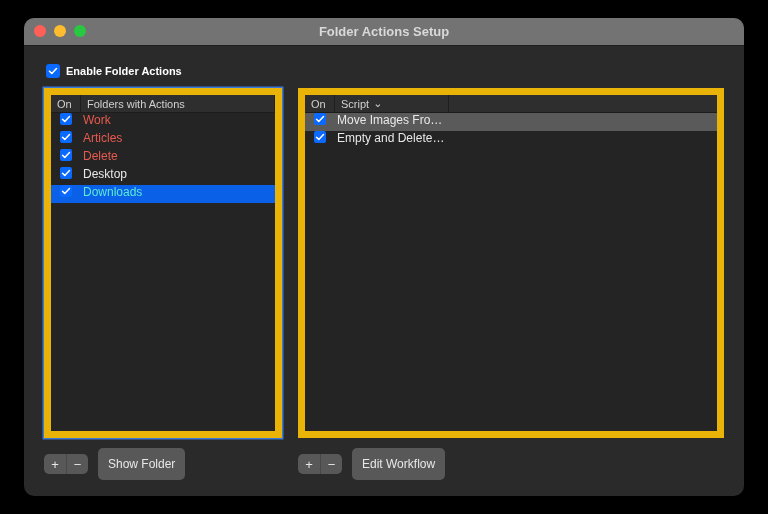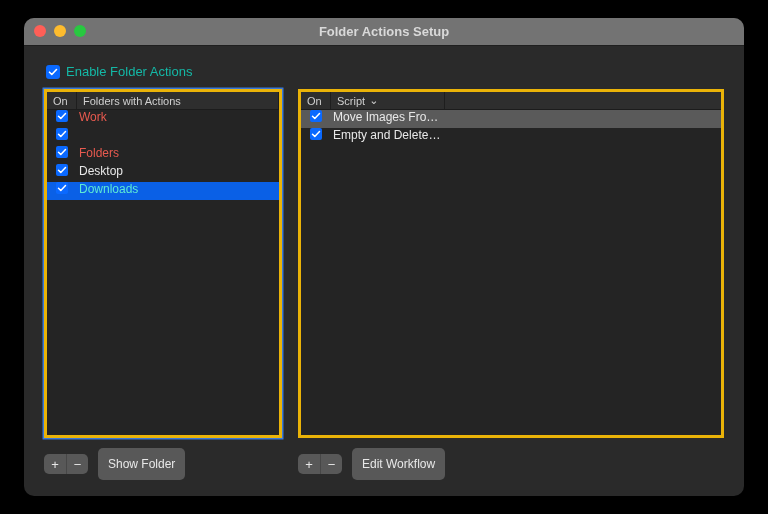--- a/index.html
+++ b/index.html
@@ -63,40 +63,40 @@
   .checkbox {
     width: 14px; height: 14px;
     border-radius: 3px;
     background: #0a69ff;
     display: flex;
     align-items: center;
     justify-content: center;
     flex-shrink: 0;
   }
   .checkbox svg { width: 10px; height: 10px; display:block; }
-  .enable-label { font-size: 13px; color: #14b8a6; }
+  .enable-label { font-size: 11px; color: #ffffff; font-weight: bold; }
 
   .panels {
     display: flex;
     gap: 16px;
     flex: 1;
     min-height: 0;
   }
   .panel {
     display: flex;
     flex-direction: column;
     min-height: 0;
   }
   .panel-left { width: 238px; }
   .panel-right { flex: 1; }
 
   .table {
     flex: 1;
     background: #242424;
-    border: 3px solid #eab308;
+    border: 7px solid #eab308;
     border-radius: 0;
     display: flex;
     flex-direction: column;
     overflow: hidden;
     min-height: 0;
     position: relative;
   }
   .table.focused {
     box-shadow: 0 0 0 1.5px #3a78d8;
   }
@@ -230,30 +230,31 @@
                 <div class="cell-name red">Work</div>
               </div>
               <div class="row">
                 <div class="cell-on">
                   <div class="checkbox small">
                     <svg viewBox="0 0 10 10">
                       <path d="M1.5 5.2 L3.8 7.5 L8.5 2.5" stroke="#fff" stroke-width="1.5" fill="none" stroke-linecap="round" stroke-linejoin="round"></path>
                     </svg>
                   </div>
                 </div>
-              </div>
-              <div class="row">
-                <div class="cell-on">
-                  <div class="checkbox small">
-                    <svg viewBox="0 0 10 10">
-                      <path d="M1.5 5.2 L3.8 7.5 L8.5 2.5" stroke="#fff" stroke-width="1.5" fill="none" stroke-linecap="round" stroke-linejoin="round"></path>
-                    </svg>
-                  </div>
-                </div>
-                <div class="cell-name red">Folders</div>
+                <div class="cell-name red">Articles</div>
+              </div>
+              <div class="row">
+                <div class="cell-on">
+                  <div class="checkbox small">
+                    <svg viewBox="0 0 10 10">
+                      <path d="M1.5 5.2 L3.8 7.5 L8.5 2.5" stroke="#fff" stroke-width="1.5" fill="none" stroke-linecap="round" stroke-linejoin="round"></path>
+                    </svg>
+                  </div>
+                </div>
+                <div class="cell-name red">Delete</div>
               </div>
               <div class="row">
                 <div class="cell-on">
                   <div class="checkbox small">
                     <svg viewBox="0 0 10 10">
                       <path d="M1.5 5.2 L3.8 7.5 L8.5 2.5" stroke="#fff" stroke-width="1.5" fill="none" stroke-linecap="round" stroke-linejoin="round"></path>
                     </svg>
                   </div>
                 </div>
                 <div class="cell-name normal">Desktop</div>

